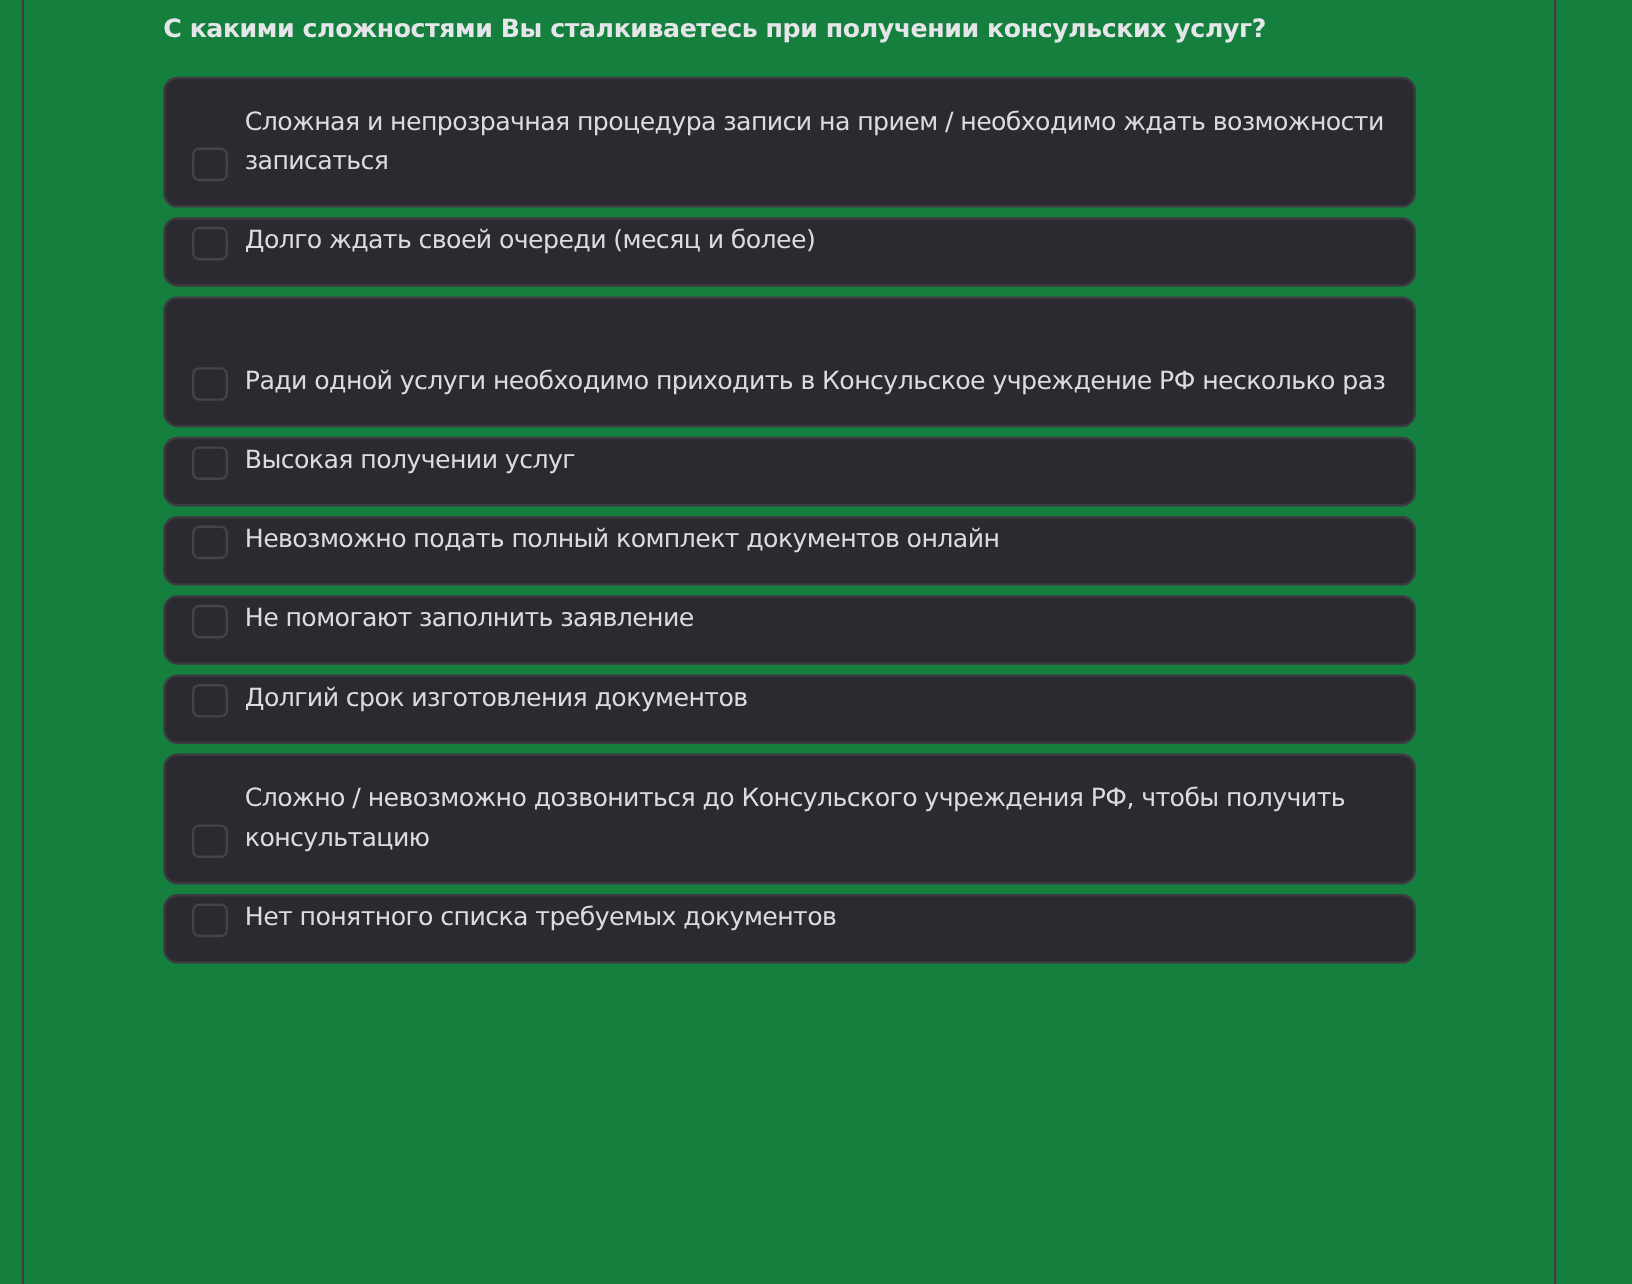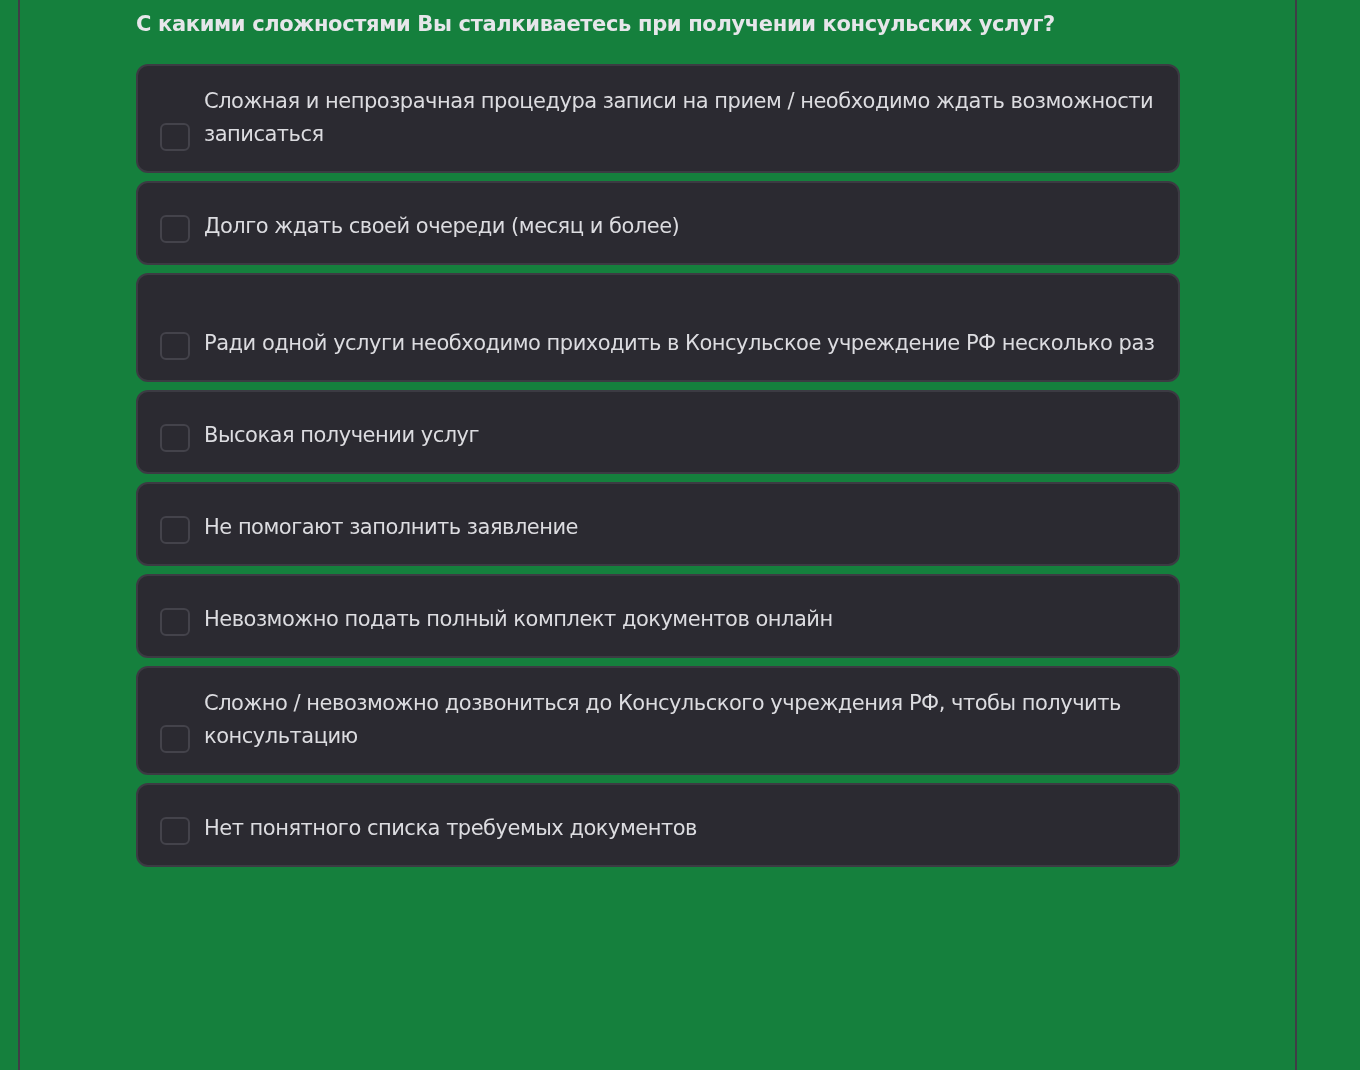--- a/index.html
+++ b/index.html
@@ -47,21 +47,21 @@
       width: 1044px;
       border: 2px solid #3c3b43;
       border-radius: 12px;
       background: #2b2a31;
       display: flex;
       align-items: flex-end;
       padding: 20px 20px 20px 22px;
       margin-bottom: 8px;
       cursor: pointer;
     }
-    .option.single { height: 84px; }
+    .option.single { height: 58px; }
     .option.double { height: 109px; }
     .checkbox {
       flex: 0 0 auto;
       box-sizing: border-box;
       width: 30px;
       height: 28px;
       border: 2px solid #44434b;
       border-radius: 6px;
       background: #2b2a31;
       margin-top: 1px;
@@ -96,25 +96,29 @@
     <div class="option double">
       <span class="checkbox"></span>
       <span class="label">Ради одной услуги необходимо приходить в Консульское учреждение РФ несколько раз</span>
     </div>
     <div class="option single">
       <span class="checkbox"></span>
       <span class="label">Высокая получении услуг</span>
     </div>
     <div class="option single">
       <span class="checkbox"></span>
+      <span class="label">Невозможно подать полный комплект документов онлайн</span>
+    </div>
+    <div class="option single">
+      <span class="checkbox"></span>
       <span class="label">Не помогают заполнить заявление</span>
     </div>
     <div class="option single">
       <span class="checkbox"></span>
-      <span class="label">Невозможно подать полный комплект документов онлайн</span>
+      <span class="label">Долгий срок изготовления документов</span>
     </div>
     <div class="option double">
       <span class="checkbox"></span>
       <span class="label">Сложно / невозможно дозвониться до Консульского учреждения РФ, чтобы получить консультацию</span>
     </div>
     <div class="option single">
       <span class="checkbox"></span>
       <span class="label">Нет понятного списка требуемых документов</span>
     </div>
   </div>

